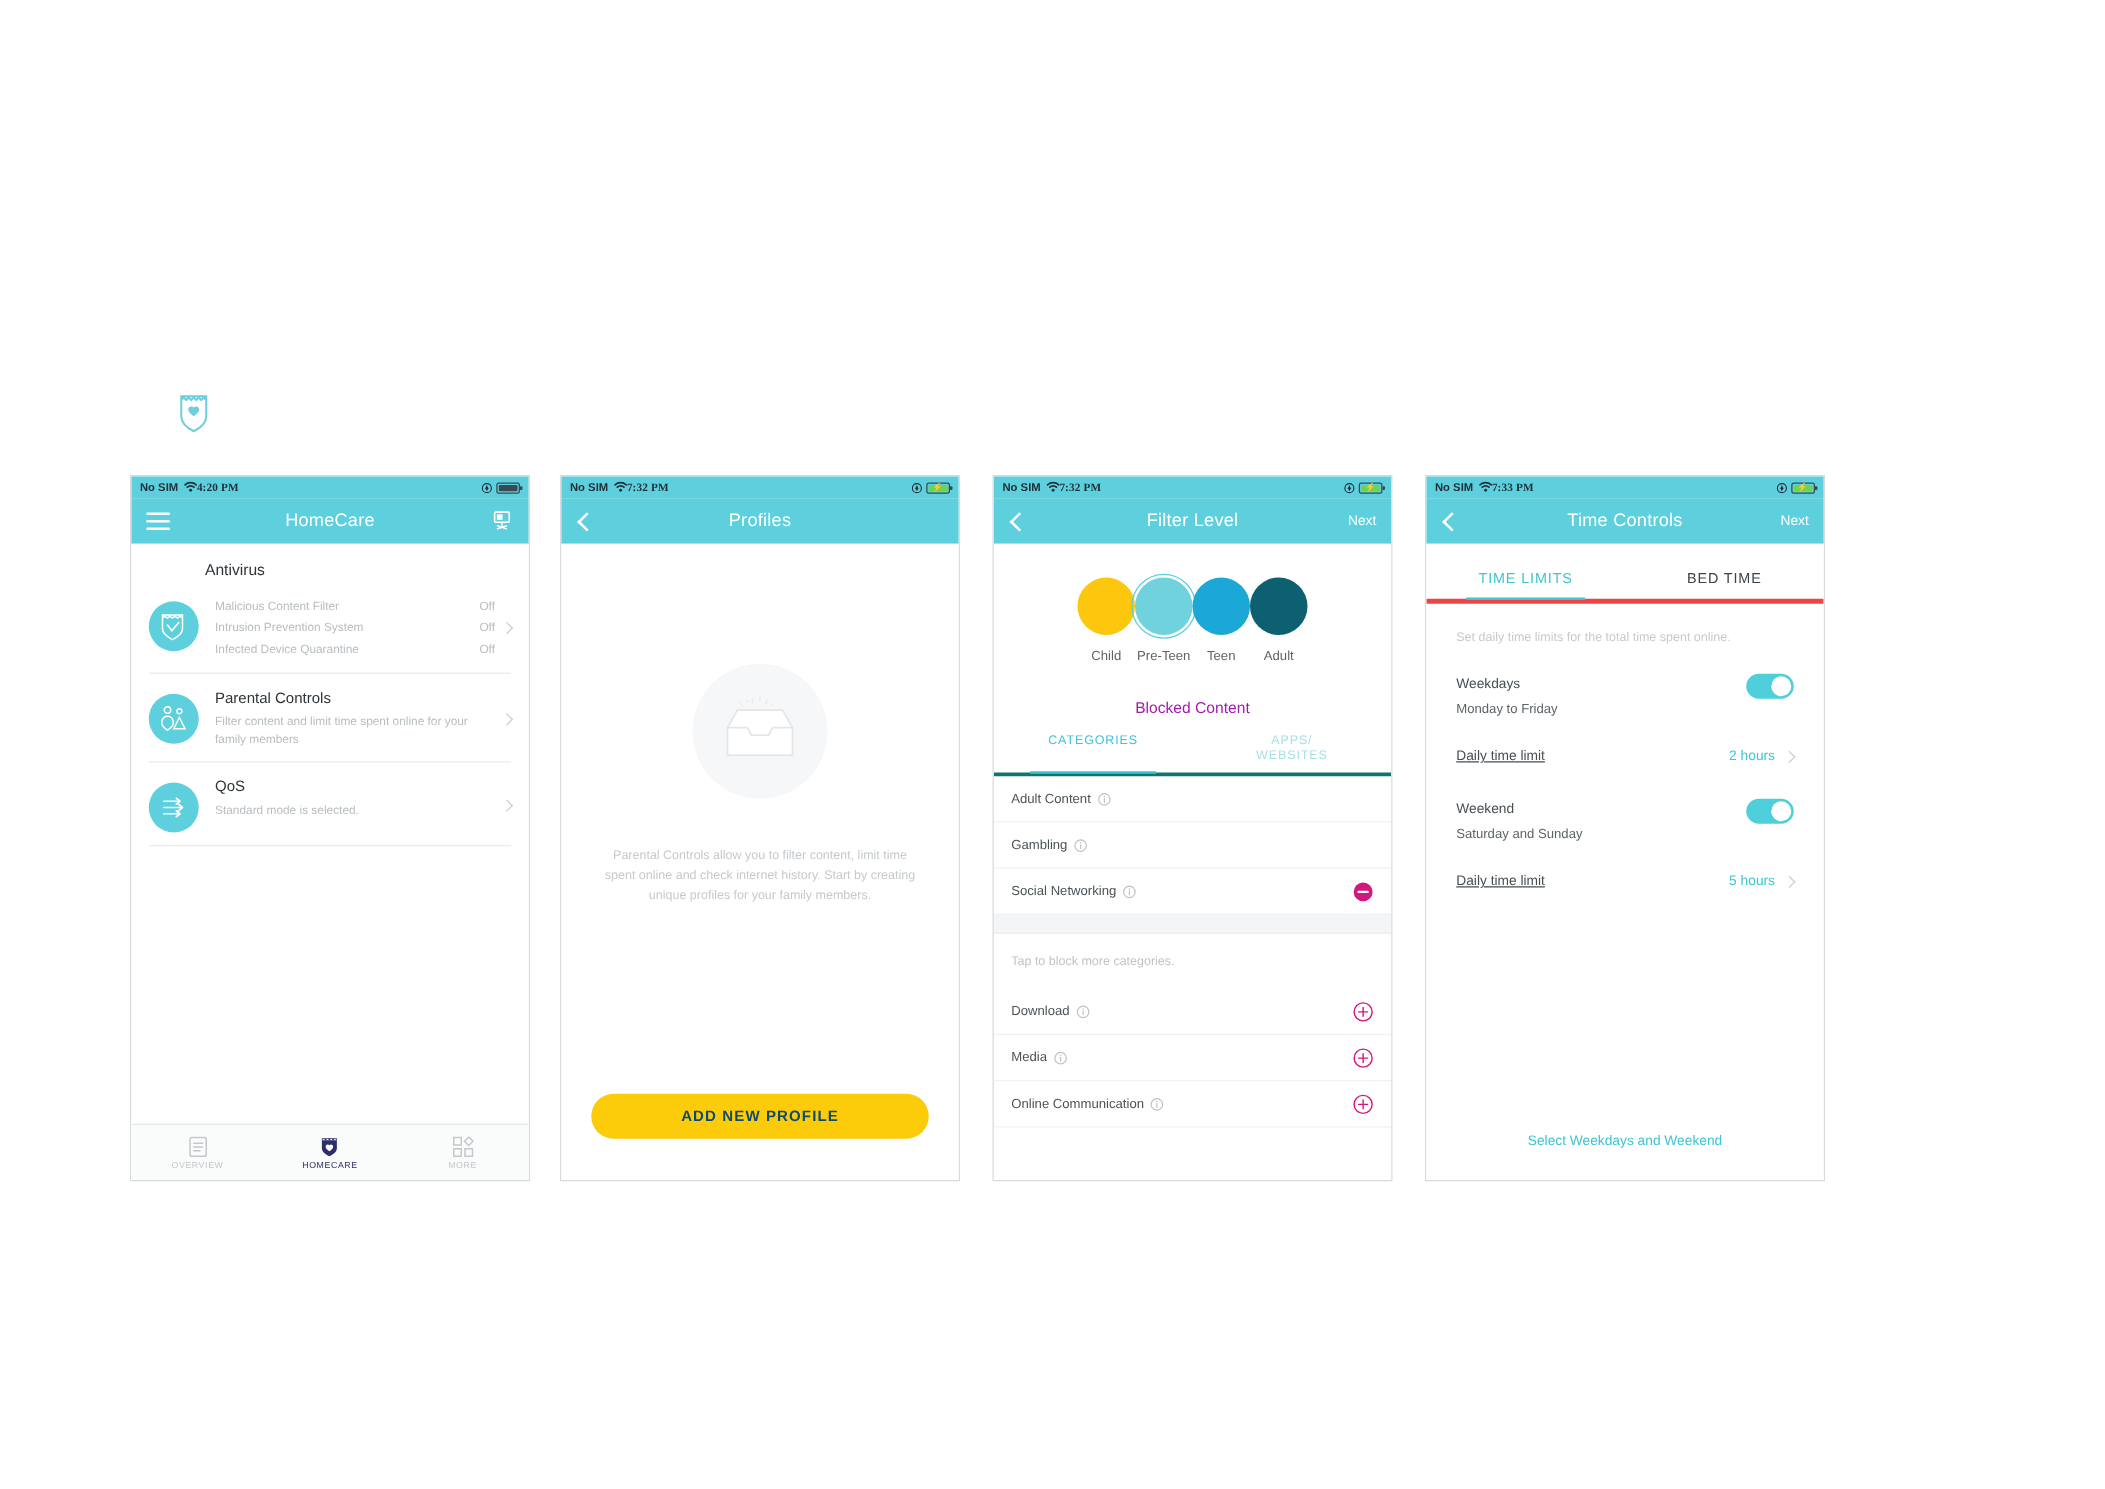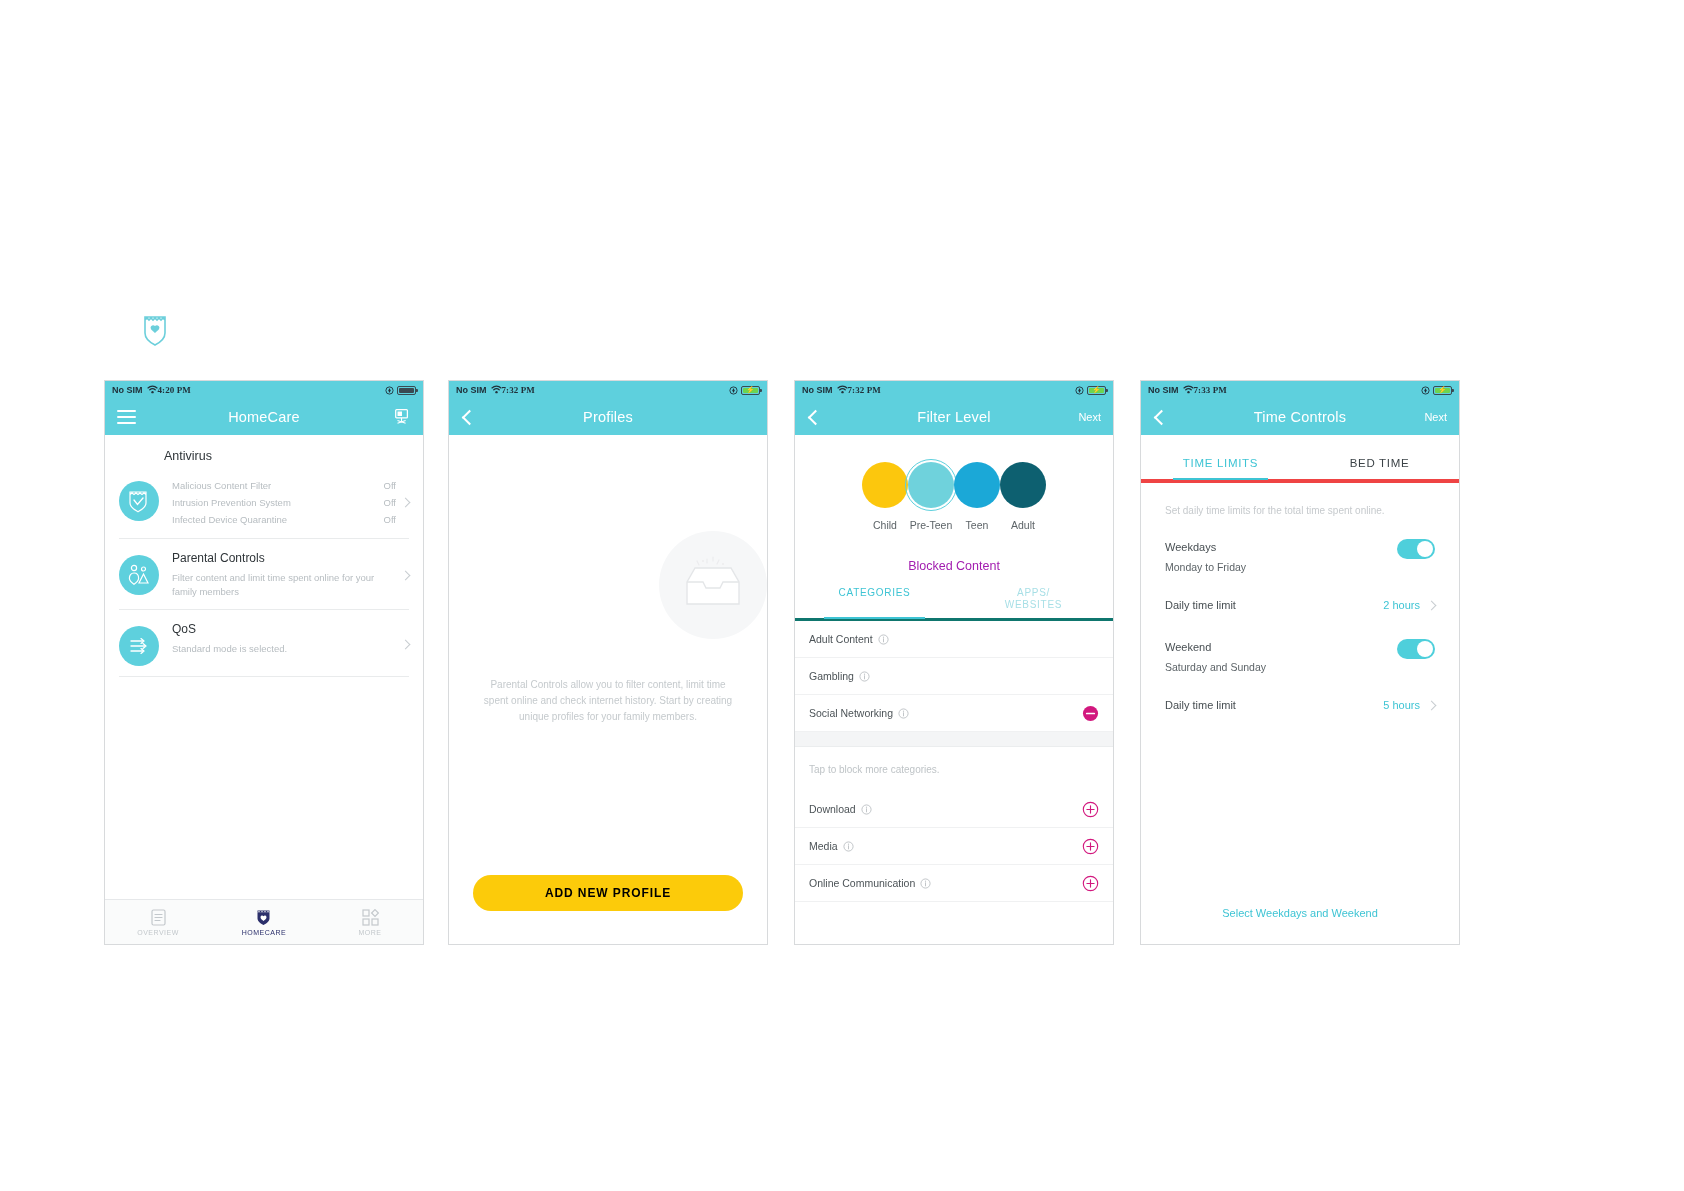--- a/index.html
+++ b/index.html
@@ -113,30 +113,30 @@
   .tabbar {
     position: absolute; left: 0; right: 0; bottom: 0; height: 45px;
     background: #fafbfb; border-top: 1px solid #e6e8ea;
     display: flex; align-items: center;
   }
   .tab-item { flex: 1; display: flex; flex-direction: column; align-items: center; gap: 3px; }
   .tab-label { font-size: 7px; letter-spacing: .5px; color: #c3c8cc; }
   .tab-item.active .tab-label { color: #2b2f6b; }
 
   
-  .empty-wrap { display: flex; flex-direction: column; align-items: flex-end; padding-top: 96px; }
+  .empty-wrap { display: flex; flex-direction: column; align-items: center; padding-top: 96px; }
   .empty-circle { width: 108px; height: 108px; border-radius: 50%; background: #f6f7f8; display:flex; align-items:center; justify-content:center; }
   .empty-text {
     font-size: 10px; color: #c5cacd; text-align: center; line-height: 16px;
     padding: 0 32px; margin-top: 38px;
   }
   .btn-primary {
     position: absolute; left: 24px; right: 24px; bottom: 33px; height: 36px;
     background: #fccb0a; border-radius: 18px; border: none;
-    color: #000000; font-size: 12px; font-weight: bold; letter-spacing: .9px;
+    color: #0c4a6e; font-size: 12px; font-weight: bold; letter-spacing: .9px;
     font-family: "Liberation Sans", sans-serif; cursor: pointer;
   }
 
   
   .levels { display: flex; justify-content: center; gap: 0; padding-top: 27px; }
   .level { display: flex; flex-direction: column; align-items: center; }
   .level .dot { width: 46px; height: 46px; border-radius: 50%; }
   .level.selected .dotwrap {
     width: 52px; height: 52px; border: 1.5px solid #5ed0dd; border-radius: 50%;
     display: flex; align-items: center; justify-content: center; margin: -3px;
@@ -159,21 +159,21 @@
   .tc-tab { flex: 1; text-align: center; font-size: 11.5px; letter-spacing: .7px; padding-bottom: 10px; color: #3c4347; position: relative; }
   .tc-tab.active { color: #3ec4d4; }
   .tc-tab.active::after { content: ""; position: absolute; left: 20%; right: 20%; bottom: -1px; height: 2.5px; background: #3ec4d4; }
   .tc-hint { font-size: 10px; color: #c6cacd; line-height: 16px; padding: 20px 34px 0 24px; }
   .tc-row { padding: 0 24px; margin-top: 22px; position: relative; }
   .tc-row .t1 { font-size: 11px; color: #474e52; }
   .tc-row .t2 { font-size: 10.5px; color: #5d6468; margin-top: 8px; }
   .toggle { position: absolute; right: 24px; top: -2px; width: 38px; height: 20px; border-radius: 10px; background: #4ecfdb; }
   .toggle .knob { position: absolute; right: 2px; top: 2px; width: 16px; height: 16px; border-radius: 50%; background: #fff; }
   .limit-row { display: flex; align-items: center; padding: 0 24px; margin-top: 26px; }
-  .limit-row .ll { font-size: 11px; color: #474e52; }
+  .limit-row .ll { font-size: 11px; color: #474e52; text-decoration: underline; }
   .limit-row .lv { margin-left: auto; font-size: 11px; color: #3ec4d4; }
   .limit-row .chev-r { margin-left: 8px; }
   .select-link { position: absolute; left: 0; right: 0; bottom: 25px; text-align: center; font-size: 11px; color: #3ec4d4; }
 </style>
 </head>
 <body>
 
 <div class="canvas">
 
   <svg class="logo-shield" viewBox="0 0 30 34">

